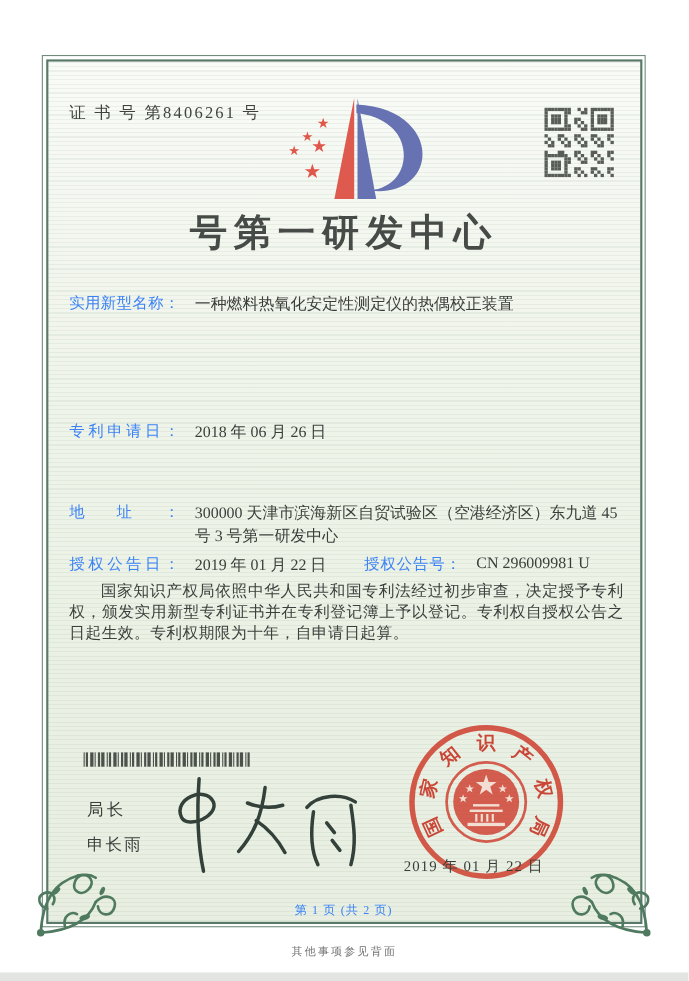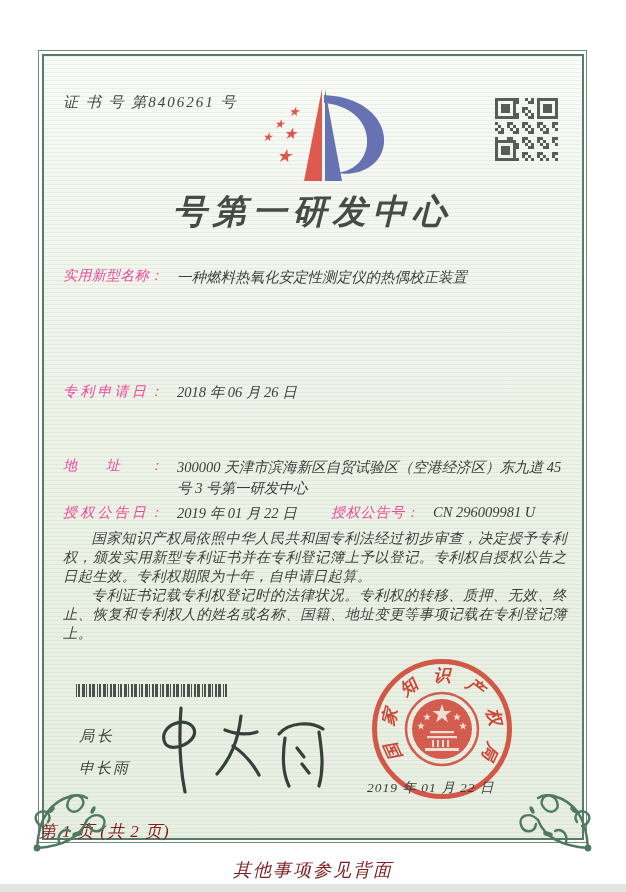--- a/index.html
+++ b/index.html
@@ -1,21 +1,21 @@
 <!DOCTYPE html>
 <html><head>
 <meta charset="utf-8">
 <style>
   html,body{margin:0;padding:0;}
   body{
     width:626px;height:892px;position:relative;background:#ffffff;overflow:hidden;
     font-family:"Liberation Serif","DejaVu Serif",serif;
     -webkit-font-smoothing:antialiased;
   }
-  .page{position:absolute;inset:0;background:#fff;font-style:italic;}
+  .page{position:absolute;inset:0;background:#fff;}
   .scan-strip{position:absolute;left:0;top:884px;width:626px;height:8px;background:#e3e5e3;}
 
   
   .cert{
     position:absolute;left:38px;top:50px;width:549px;height:793px;
     border:1.5px solid #6f8c7c;box-sizing:border-box;
   }
   .cert-inner{
     position:absolute;inset:2.5px;border:2.5px solid #597a68;
     background:
@@ -38,21 +38,21 @@
   .qr i.on{background:#585e57;}
   .title{
     position:absolute;left:0;top:138px;width:100%;text-align:center;
     font-size:34px;font-weight:700;letter-spacing:6px;color:#474b47;
   }
 
   
   .row{position:absolute;left:24px;width:505px;white-space:nowrap;}
   .f-label{
     display:inline-block;width:100px;vertical-align:top;
-    text-align:justify;text-align-last:justify;font-size:14px;color:#ec4899;
+    text-align:justify;text-align-last:justify;font-size:14px;color:#3b82f6;
   }
   .f-value{display:inline-block;vertical-align:top;margin-left:14px;font-size:14.5px;color:#3a3e3a;}
   .f-value.wrap{white-space:normal;width:390px;line-height:21px;}
   .pair2{position:absolute;left:268px;top:0;}
   .pair2 .f-label{width:88px;}
   .r1{top:216px;} .r2{top:260px;} .r3{top:296px;} .r4{top:332px;}
   .r5{top:370px;} .r6{top:406px;} .r7{top:453px;}
 
   
   .legal{position:absolute;left:24px;top:478px;width:504px;}
@@ -72,22 +72,22 @@
   .seal-ring{position:absolute;inset:0;border:5px solid rgba(205,52,36,0.88);border-radius:50%;}
   .seal-arc{position:absolute;inset:0;}
   .seal-arc span{
     position:absolute;left:50%;top:50%;width:22px;height:22px;margin:-11px;
     text-align:center;line-height:22px;font-size:17px;font-weight:700;
     color:rgba(198,46,32,0.95);transform-origin:center;
   }
   .emblem{position:absolute;left:50%;top:50%;width:78px;height:78px;margin:-39px 0 0 -39px;}
   .seal-date{position:absolute;left:328px;top:728px;width:160px;font-size:13.5px;letter-spacing:1px;color:#3a3e3a;z-index:3;}
 
-  .page-num{position:absolute;left:0;top:769px;width:100%;text-align:left;font-size:17px;color:#7f1d1d;letter-spacing:1px;}
-  .back-note{position:absolute;left:0;top:858px;width:626px;text-align:center;font-size:18px;color:#7f1d1d;letter-spacing:2px;}
+  .page-num{position:absolute;left:0;top:769px;width:100%;text-align:center;font-size:11px;color:#3b82f6;letter-spacing:1px;}
+  .back-note{position:absolute;left:0;top:858px;width:626px;text-align:center;font-size:10px;color:#737373;letter-spacing:2px;}
 </style>
 </head>
 <body>
 
 <div class="page">
 
   <div class="cert">
     <div class="cert-inner"></div>
 
     <svg class="flourish bl" viewBox="0 0 104 104">
@@ -597,21 +597,20 @@
       </div>
       <div class="row r7">
         <span class="f-label">授权公告日：</span><span class="f-value">2019 年 01 月 22 日</span>
         <span class="pair2">
           <span class="f-label">授权公告号：</span><span class="f-value">CN 296009981 U</span>
         </span>
       </div>
 
       <div class="legal">
         <p>国家知识产权局依照中华人民共和国专利法经过初步审查，决定授予专利权，颁发实用新型专利证书并在专利登记簿上予以登记。专利权自授权公告之日起生效。专利权期限为十年，自申请日起算。</p>
-        <p>专利证书记载专利权登记时的法律状况。专利权的转移、质押、无效、终止、恢复和专利权人的姓名或名称、国籍、地址变更等事项记载在专利登记簿上。</p>
       </div>
 
       <div class="barcode">
           <i style="width: 1px; margin-right: 1px;"></i>
           <i style="width: 2px; margin-right: 2px;"></i>
           <i style="width: 3px; margin-right: 1px;"></i>
           <i style="width: 1px; margin-right: 2px;"></i>
           <i style="width: 2px; margin-right: 1px;"></i>
           <i style="width: 3px; margin-right: 2px;"></i>
           <i style="width: 1px; margin-right: 1px;"></i>

